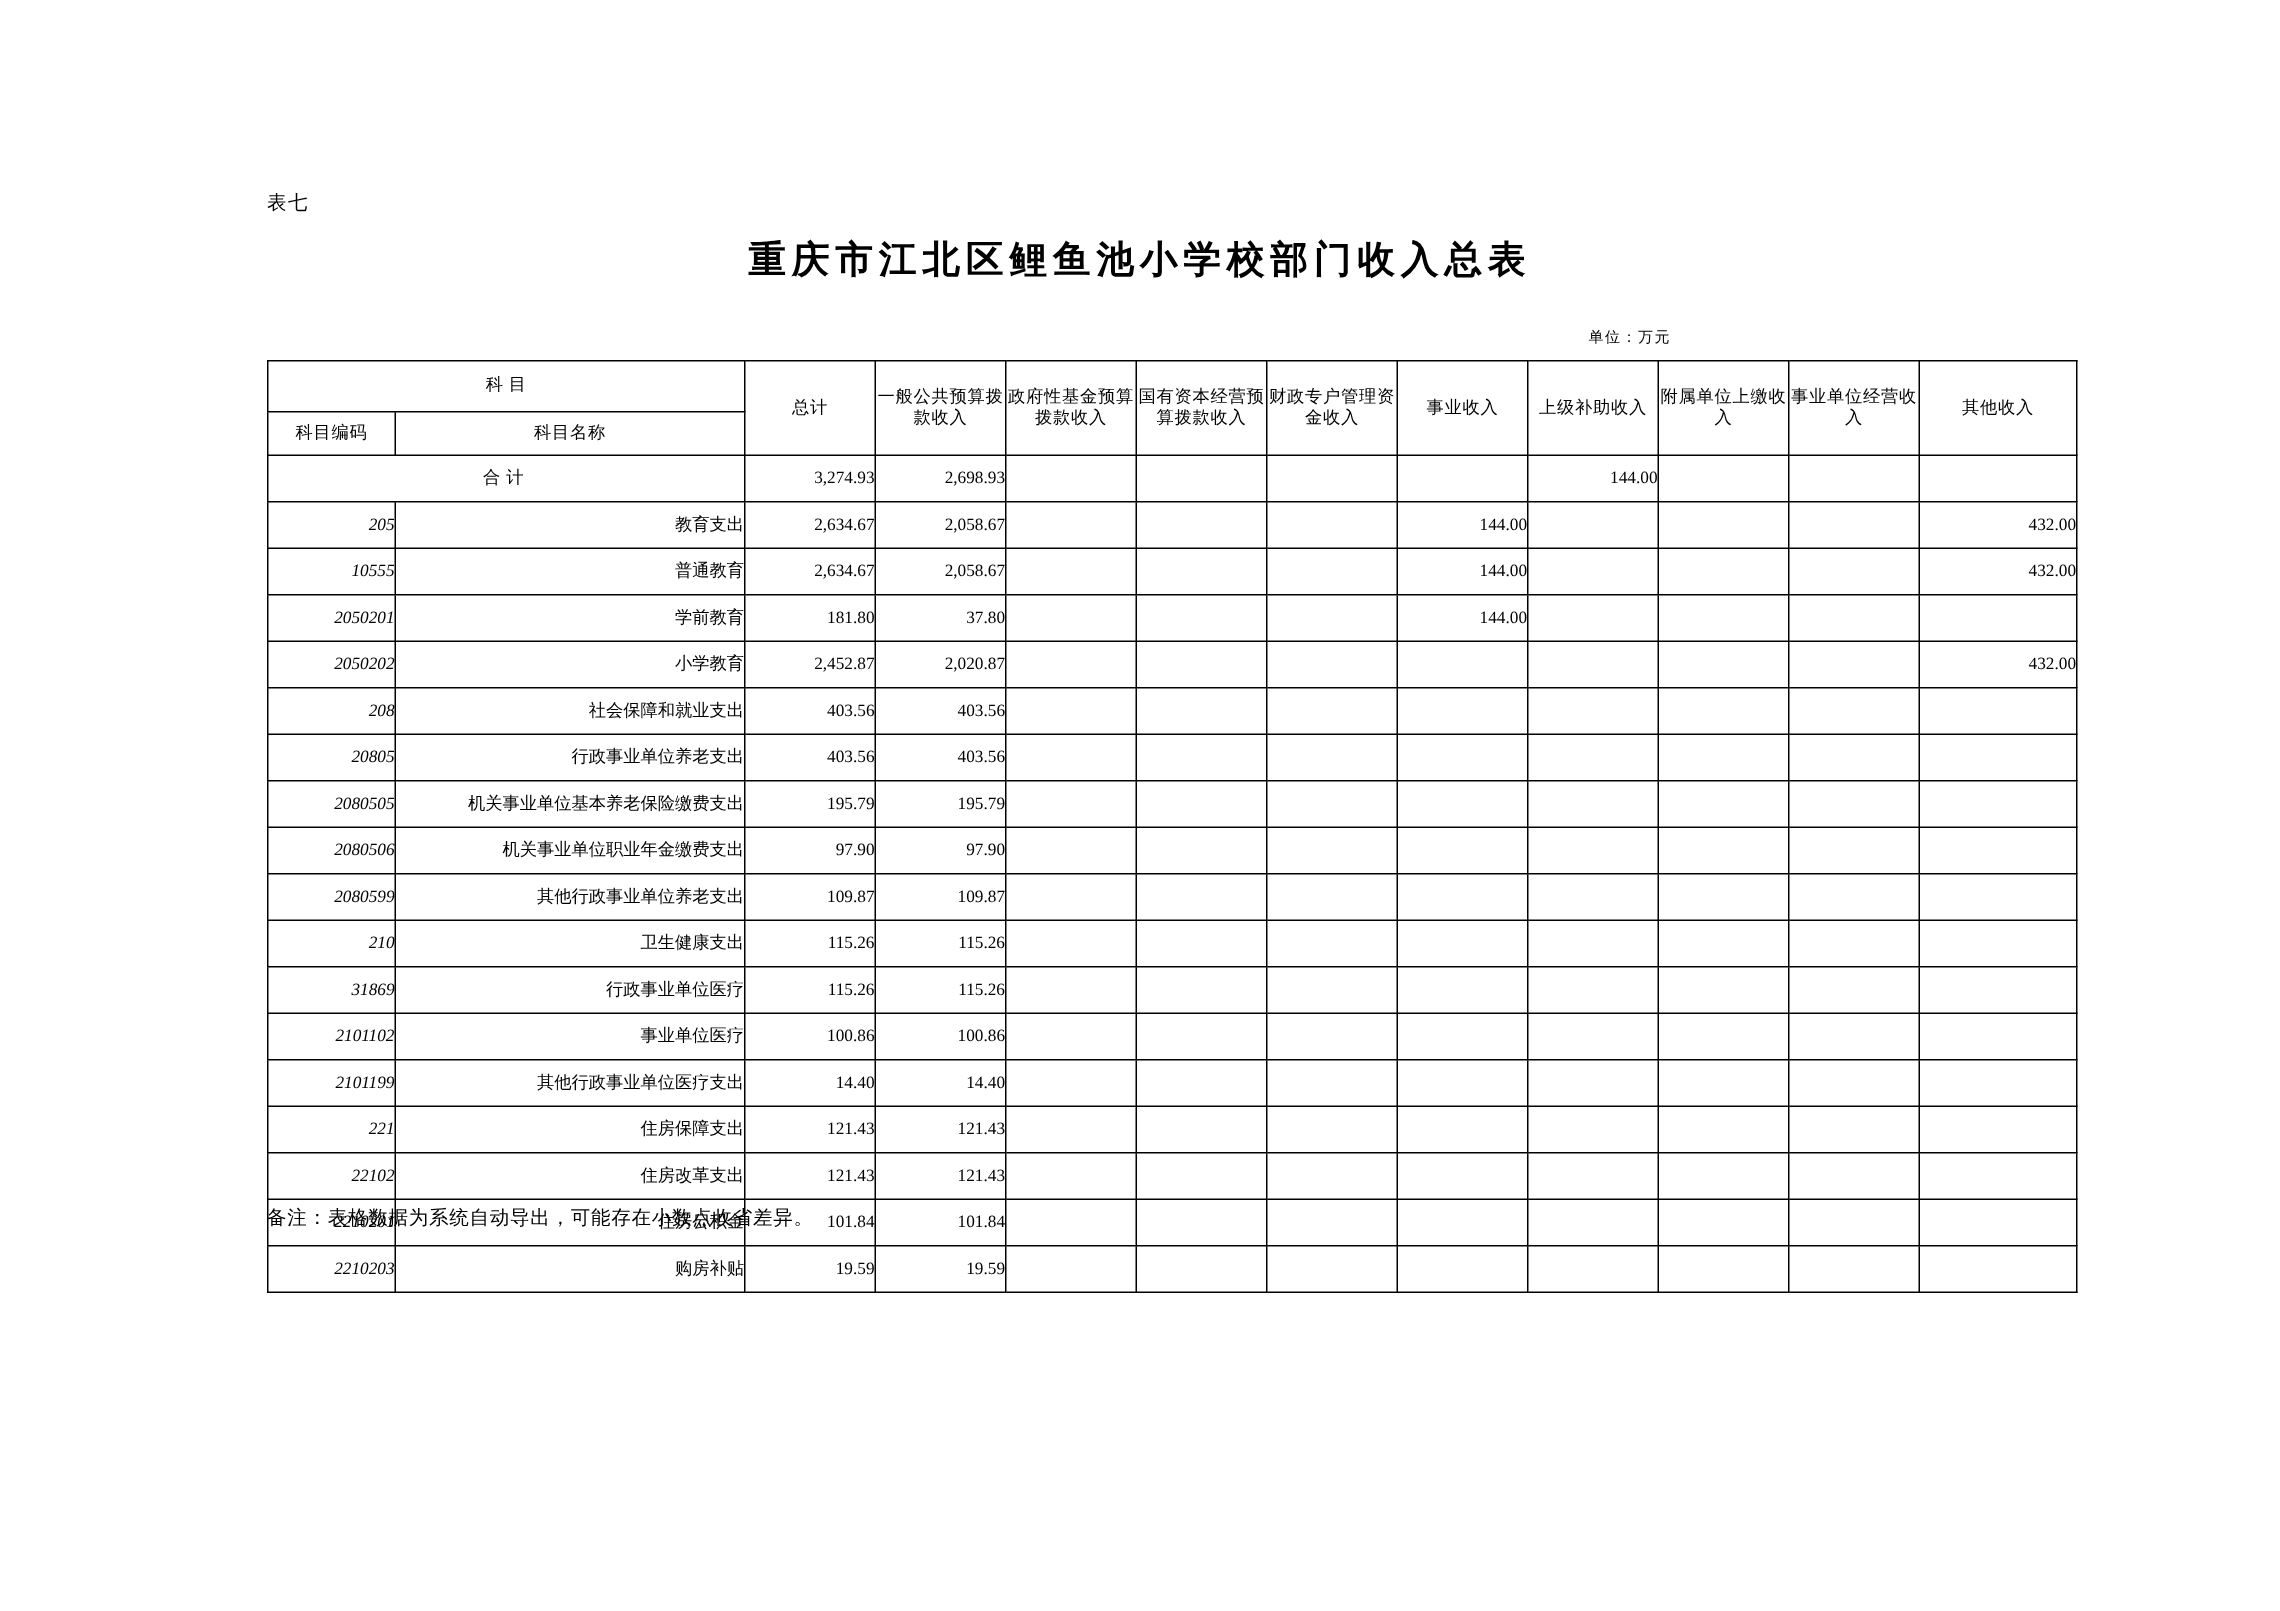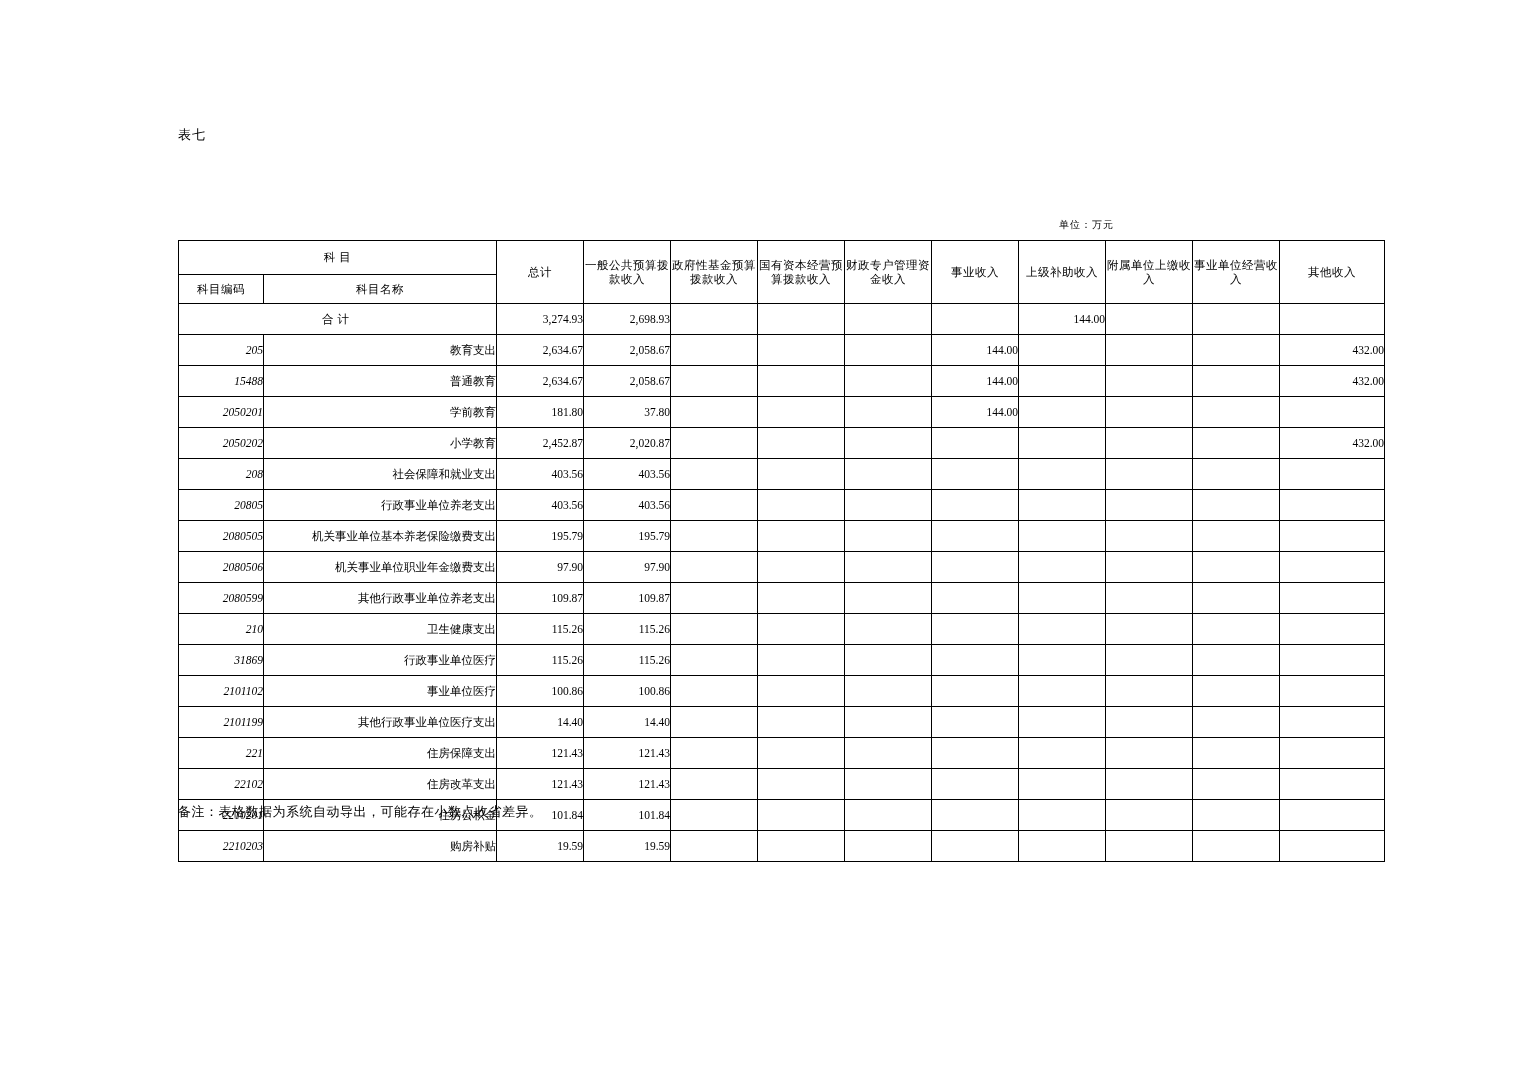--- a/index.html
+++ b/index.html
@@ -106,20 +106,21 @@
     letter-spacing: 0.5px;
   }
 </style>
 </head>
 <body>
 
 <div class="page">
 
   <div class="form-no">表七</div>
 
+  <div class="doc-title">重庆市江北区鲤鱼池小学校部门收入总表</div>
 
   <div class="unit-note">单位：万元</div>
 
   <table class="main">
     <colgroup>
       <col style="width:85px">
       <col style="width:233px">
       <col style="width:87px">
       <col style="width:87px">
       <col style="width:87px">
@@ -174,21 +175,21 @@
         <td class="num"></td>
         <td class="num"></td>
         <td class="num">144.00</td>
         <td class="num"></td>
         <td class="num"></td>
         <td class="num"></td>
         <td class="num">432.00</td>
       </tr>
 
       <tr>
-        <td class="row-code">15488</td>
+        <td class="row-code">10555</td>
         <td class="row-name">普通教育</td>
         <td class="num">2,634.67</td>
         <td class="num">2,058.67</td>
         <td class="num"></td>
         <td class="num"></td>
         <td class="num"></td>
         <td class="num">144.00</td>
         <td class="num"></td>
         <td class="num"></td>
         <td class="num"></td>

